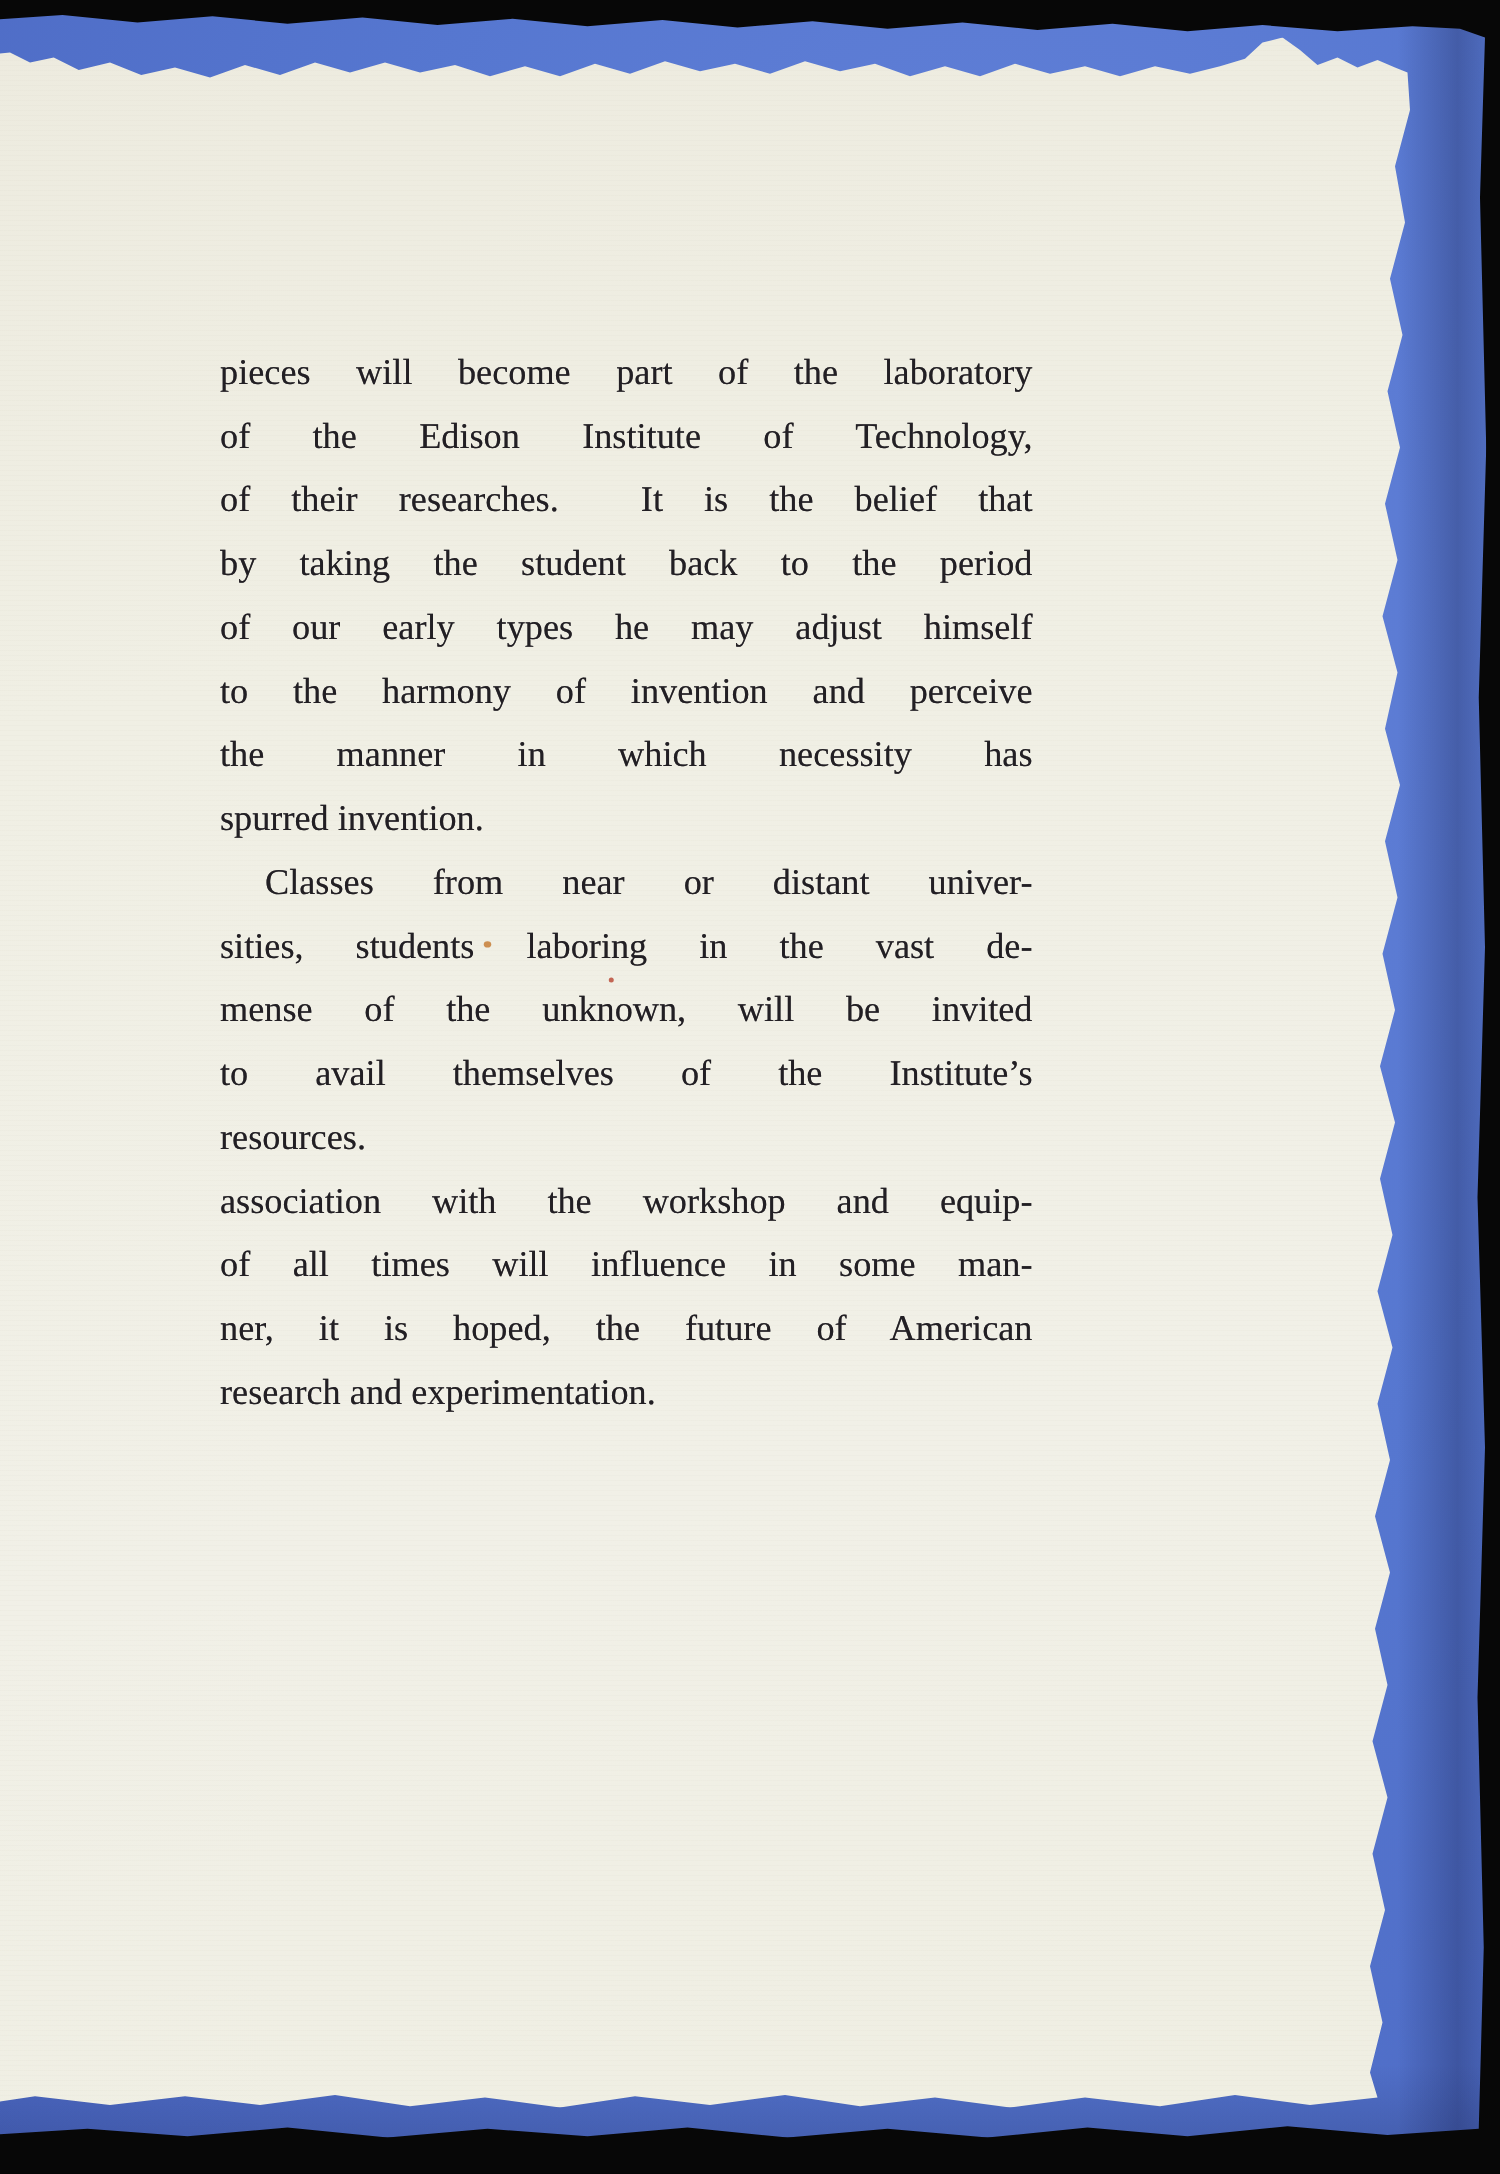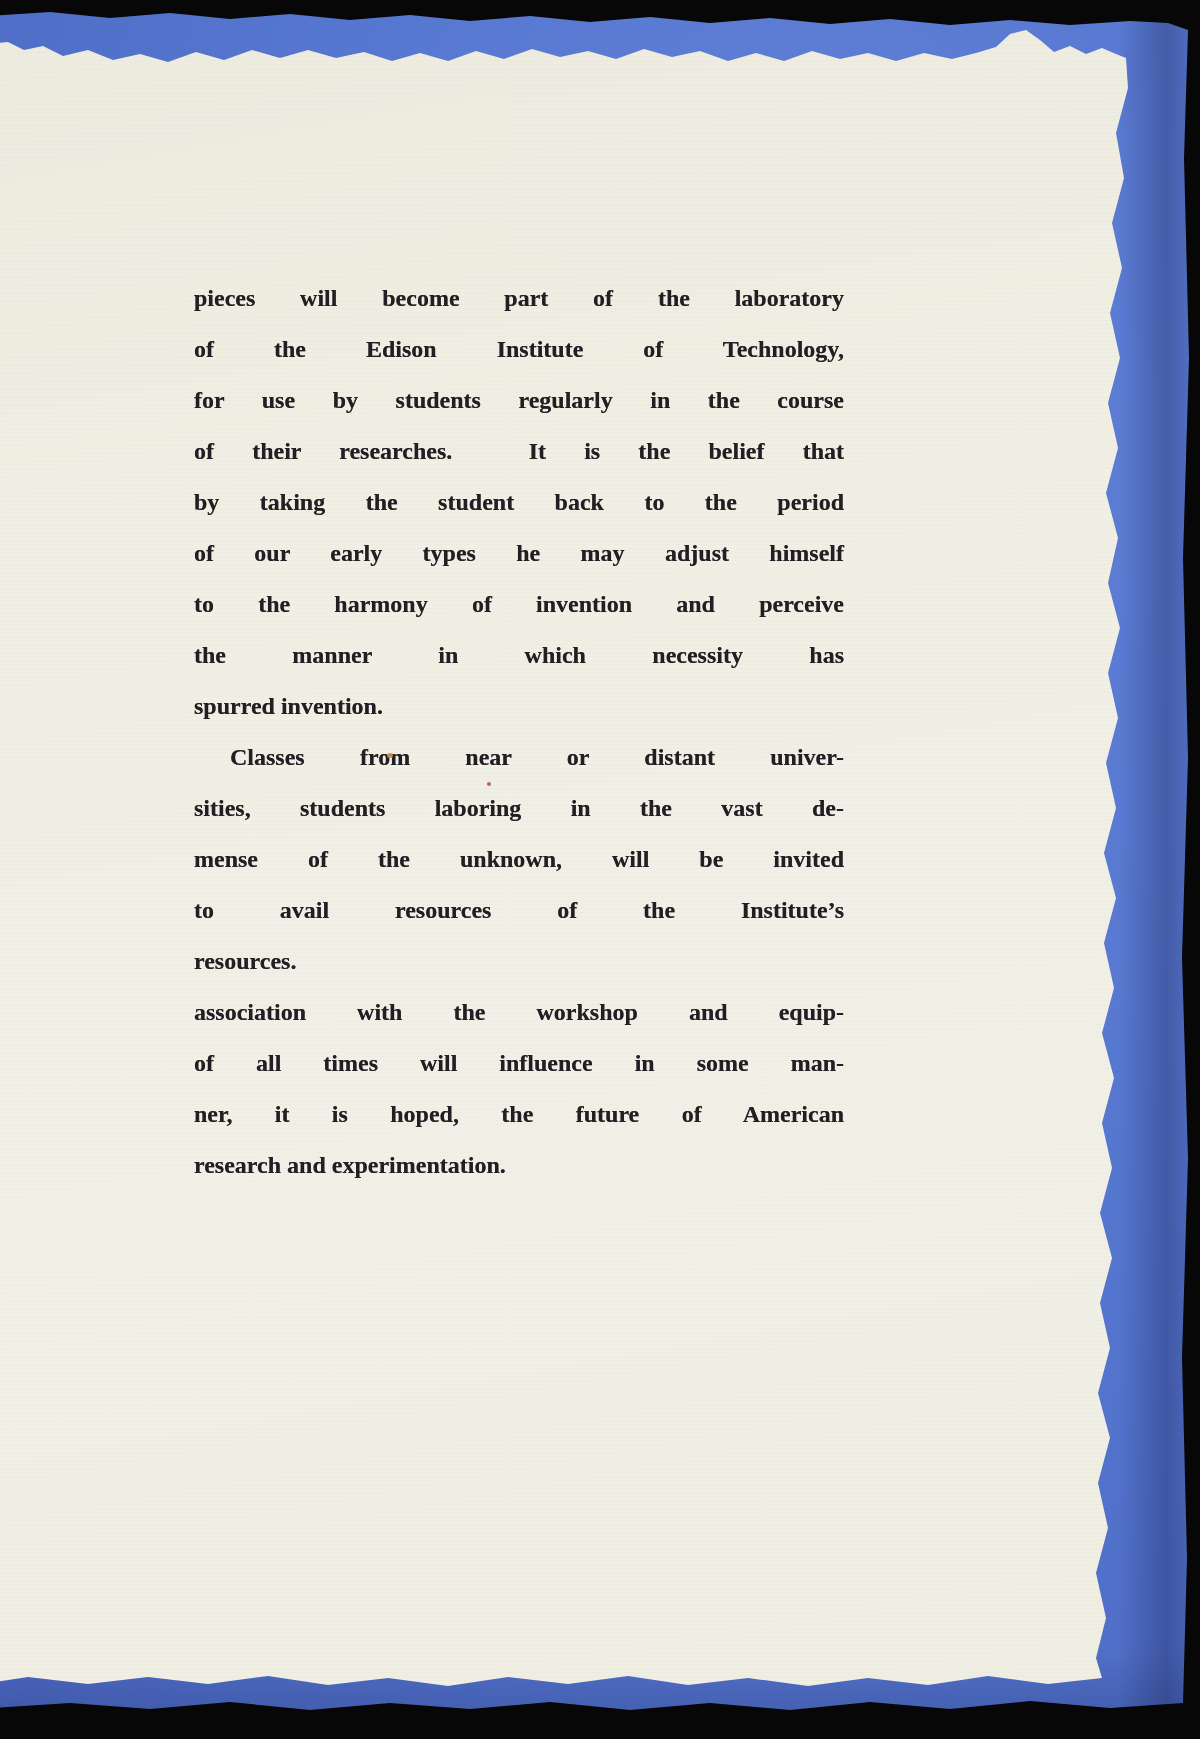--- a/index.html
+++ b/index.html
@@ -33,24 +33,24 @@
   #page{
     position:absolute;left:-12px;top:28px;width:1142px;height:1665px;
     background:
       repeating-linear-gradient(0deg, rgba(60,50,20,.015) 0 1px, rgba(0,0,0,0) 1px 4px),
       linear-gradient(170deg,#edebdf 0%, #f0efe4 30%, #f1f0e7 68%, #efeee2 100%);
     clip-path:polygon(0px 16px,20px 14px,36px 22px,55px 18px,75px 28px,100px 22px,125px 32px,152px 26px,180px 34px,208px 24px,236px 32px,264px 22px,292px 30px,320px 22px,348px 30px,376px 24px,404px 33px,432px 25px,460px 33px,488px 23px,516px 31px,544px 21px,572px 29px,600px 23px,628px 31px,656px 21px,684px 29px,712px 23px,740px 33px,768px 25px,796px 33px,824px 23px,852px 31px,880px 25px,908px 33px,936px 25px,964px 31px,988px 25px,1008px 19px,1022px 6px,1038px 2px,1052px 12px,1066px 24px,1082px 18px,1098px 26px,1114px 20px,1128px 26px,1138px 30px,1140px 60px,1128px 105px,1136px 150px,1124px 195px,1134px 240px,1122px 285px,1132px 330px,1120px 375px,1130px 420px,1118px 465px,1130px 510px,1120px 555px,1132px 600px,1120px 645px,1130px 690px,1118px 735px,1128px 780px,1116px 825px,1128px 870px,1116px 915px,1126px 960px,1114px 1005px,1126px 1050px,1114px 1095px,1124px 1140px,1112px 1185px,1124px 1230px,1112px 1275px,1122px 1320px,1110px 1365px,1122px 1410px,1110px 1455px,1120px 1500px,1108px 1545px,1118px 1590px,1108px 1630px,1114px 1650px,1060px 1656px,1000px 1648px,940px 1657px,880px 1650px,820px 1658px,760px 1650px,700px 1657px,640px 1648px,580px 1656px,520px 1649px,460px 1658px,400px 1650px,340px 1657px,280px 1648px,220px 1656px,160px 1649px,100px 1656px,40px 1649px,0px 1655px);
     filter:drop-shadow(2px 3px 3px rgba(20,22,70,.5));
   }
   
   #text-block{
-    position:absolute;left:206px;top:245px;width:650px;
+    position:absolute;left:188px;top:245px;width:650px;
     color:var(--ink);
-    font-weight:700;
-    font-size:24px;
+    font-weight:400;
+    font-size:29px;
     line-height:51px;
     text-shadow:0 0 .5px rgba(34,31,36,.65);
   }
   .line{
     white-space:nowrap;
     text-align:justify;
     text-align-last:justify;
   }
   .line.end{text-align-last:left;}
   .line.ind{text-indent:36px;}
@@ -61,31 +61,30 @@
 </style>
 </head>
 <body>
 
 <div id="canvas">
   <div id="blue-sheet"></div>
   <div id="page">
     <div id="text-block">
       <div class="line">pieces will become part of the laboratory</div>
       <div class="line">of the Edison Institute of Technology,</div>
-      <div class="line">for use by students regularly in the course</div>
       <div class="line">of their researches.&nbsp; It is the belief that</div>
       <div class="line">by taking the student back to the period</div>
       <div class="line">of our early types he may adjust himself</div>
       <div class="line">to the harmony of invention and perceive</div>
       <div class="line">the manner in which necessity has</div>
       <div class="line end">spurred invention.</div>
       <div class="line ind">Classes from near or distant univer-</div>
       <div class="line">sities, students laboring in the vast de-</div>
       <div class="line">mense of the unknown, will be invited</div>
-      <div class="line">to avail resources of the Institute’s</div>
+      <div class="line">to avail themselves of the Institute’s</div>
       <div class="line end">resources.</div>
       <div class="line">association with the workshop and equip-</div>
       <div class="line">of all times will influence in some man-</div>
       <div class="line">ner, it is hoped, the future of American</div>
       <div class="line end">research and experimentation.</div>
     </div>
     <div class="speck" id="speck-1"></div>
     <div class="speck" id="speck-2"></div>
 
   </div>

